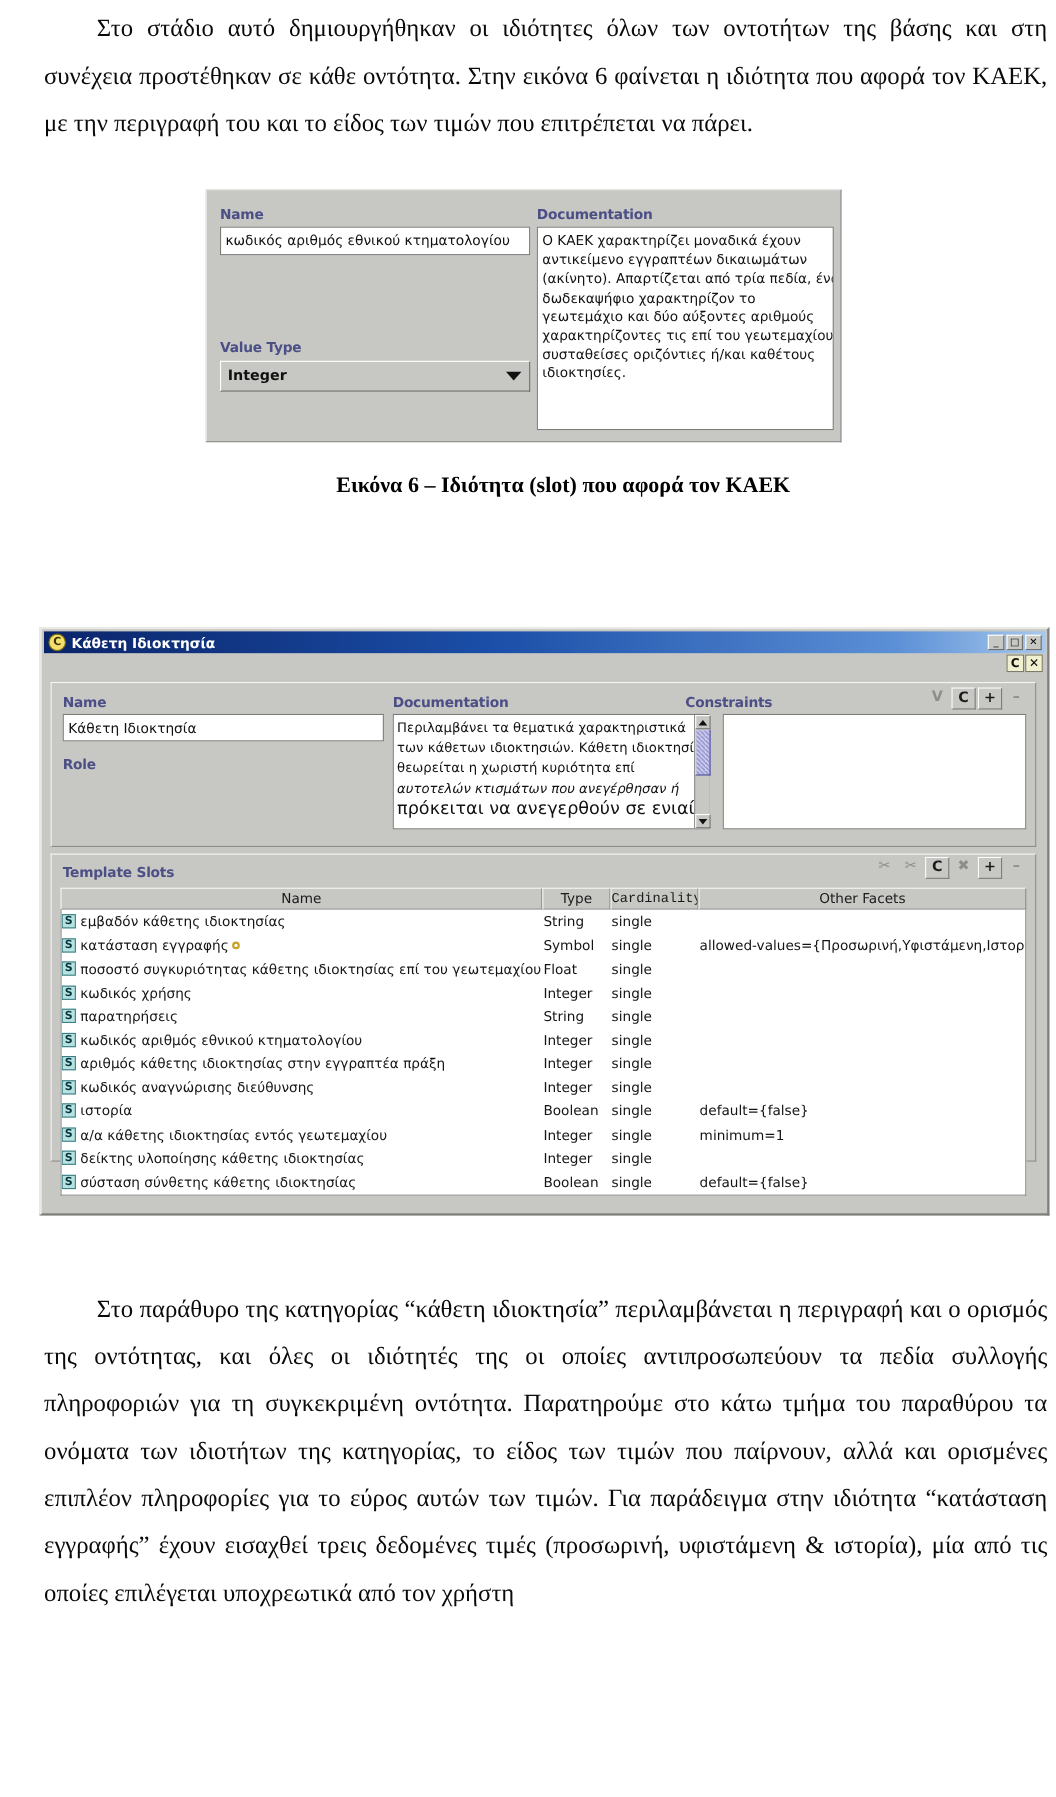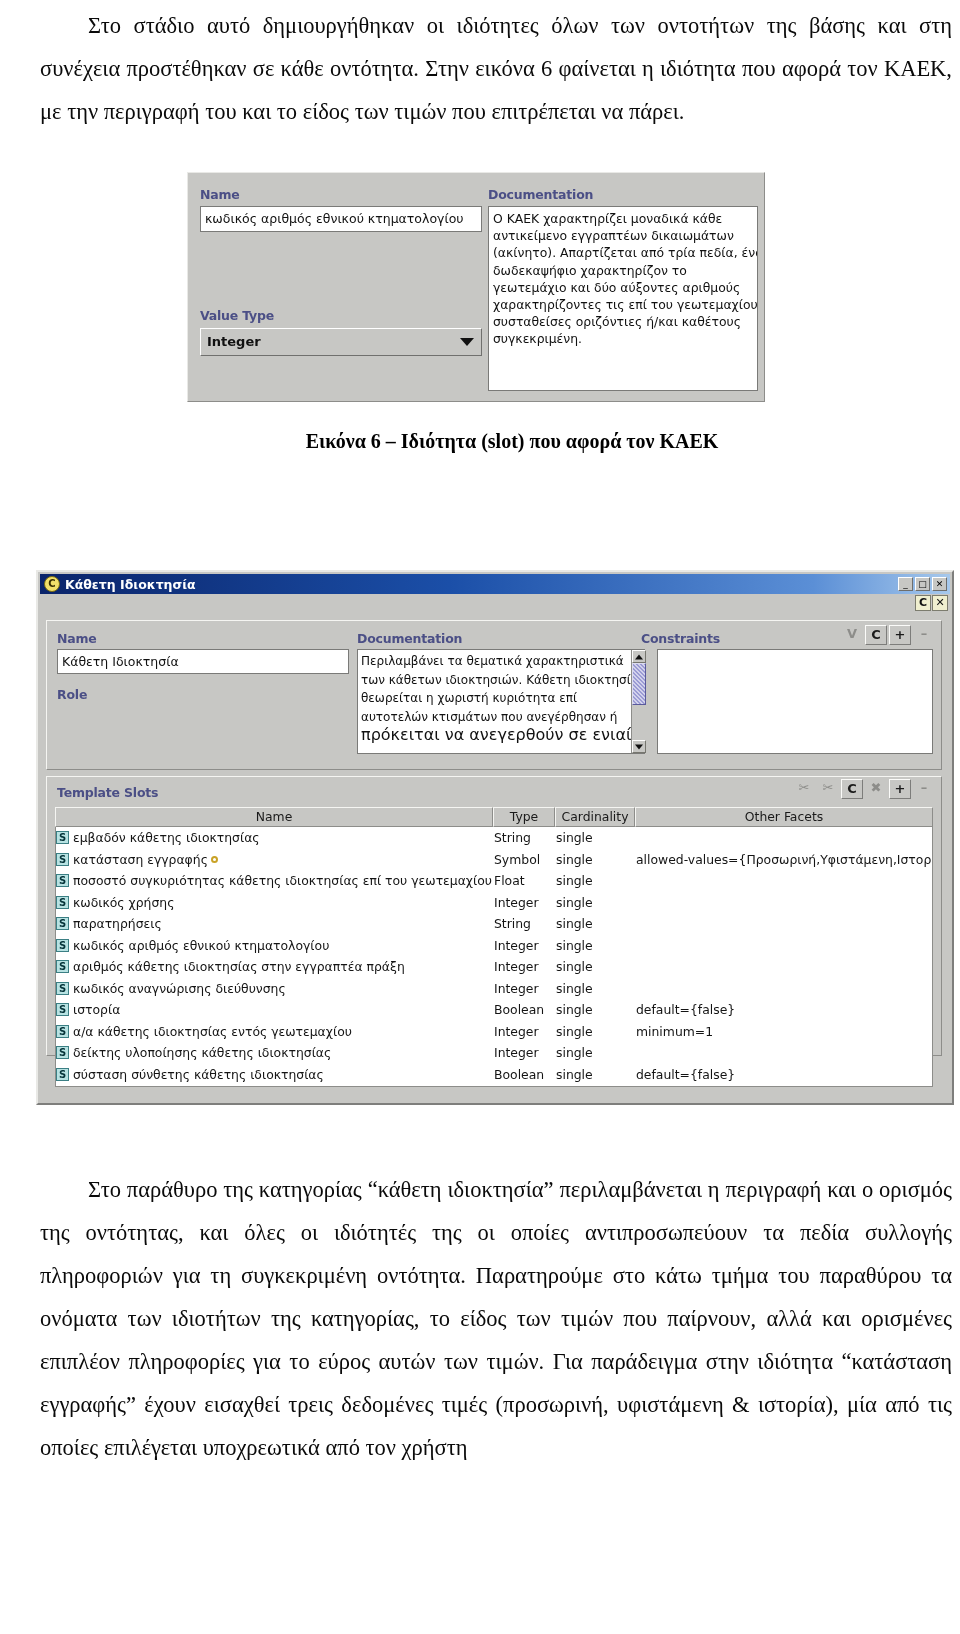--- a/index.html
+++ b/index.html
@@ -361,28 +361,28 @@
     <div class="txtbox" style="position:absolute;left:12px;top:33px;width:282px;height:26px;line-height:24px;padding-left:4px;">κωδικός αριθμός εθνικού κτηματολογίου</div>
 
     <div class="sect-label" style="position:absolute;left:12px;top:135px;">Value Type</div>
     <div class="combo" style="position:absolute;left:12px;top:155px;width:282px;height:28px;line-height:26px;padding-left:6px;">
       <span>Integer</span>
       <span class="arrow"></span>
     </div>
 
     <div class="sect-label" style="position:absolute;left:300px;top:14px;">Documentation</div>
     <div class="txtbox" style="position:absolute;left:300px;top:33px;width:270px;height:185px;padding:3px 4px;">
-      <div class="doc-lines">Ο ΚΑΕΚ χαρακτηρίζει μοναδικά κάθε</div>
+      <div class="doc-lines">Ο ΚΑΕΚ χαρακτηρίζει μοναδικά έχουν</div>
       <div class="doc-lines">αντικείμενο εγγραπτέων δικαιωμάτων</div>
       <div class="doc-lines">(ακίνητο). Απαρτίζεται από τρία πεδία, ένα</div>
       <div class="doc-lines">δωδεκαψήφιο χαρακτηρίζον το</div>
       <div class="doc-lines">γεωτεμάχιο και δύο αύξοντες αριθμούς</div>
       <div class="doc-lines">χαρακτηρίζοντες τις επί του γεωτεμαχίου</div>
       <div class="doc-lines">συσταθείσες οριζόντιες ή/και καθέτους</div>
-      <div class="doc-lines">συγκεκριμένη.</div>
+      <div class="doc-lines">ιδιοκτησίες.</div>
     </div>
   </div>
 
   <div class="figcap c6">Εικόνα 6 – Ιδιότητα (slot) που αφορά τον ΚΑΕΚ</div>
 
 
   <div class="fig" id="fig7">
 
     <div id="titlebar">
       <div class="cls-icon">C</div>
@@ -406,35 +406,35 @@
       <div class="sect-label" style="position:absolute;left:10px;top:10px;">Name</div>
       <div class="txtbox" style="position:absolute;left:10px;top:28px;width:292px;height:25px;line-height:23px;padding-left:4px;">Κάθετη Ιδιοκτησία</div>
 
       <div class="sect-label" style="position:absolute;left:10px;top:66px;">Role</div>
 
       <div class="sect-label" style="position:absolute;left:310px;top:10px;">Documentation</div>
       <div class="txtbox" style="position:absolute;left:310px;top:28px;width:288px;height:105px;padding:2px 3px;">
         <div class="doc-lines" style="font-size:12px;line-height:18.5px;">Περιλαμβάνει τα θεματικά χαρακτηριστικά</div>
         <div class="doc-lines" style="font-size:12px;line-height:18.5px;">των κάθετων ιδιοκτησιών. Κάθετη ιδιοκτησία</div>
         <div class="doc-lines" style="font-size:12px;line-height:18.5px;">θεωρείται η χωριστή κυριότητα επί</div>
-        <div class="doc-lines" style="font-size:12px;line-height:18.5px;">αυτοτελών κτισμάτων που ανεγέρθησαν ή</div>
+        <div class="doc-lines" style="font-size:12px;line-height:18.5px;font-style:italic;">αυτοτελών κτισμάτων που ανεγέρθησαν ή</div>
         <div class="doc-lines" style="font-size:16px;line-height:18.5px;">πρόκειται να ανεγερθούν σε ενιαίο</div>
       </div>
 
       <div class="vscroll" style="left:584px;top:29px;height:103px;">
         <div class="sb-arrow">
             <span class="tri up"></span>
           </div>
         <div class="sb-thumb" style="height:42px;"></div>
         <div class="sb-arrow" style="position:absolute;bottom:0;left:0;">
             <span class="tri dn"></span>
           </div>
       </div>
 
-      <div class="sect-label" style="position:absolute;left:594px;top:10px;">Constraints</div>
+      <div class="sect-label" style="position:absolute;left:576px;top:10px;">Constraints</div>
       <div style="position:absolute;right:6px;top:4px;display:flex;gap:2px;">
         <div class="toolbtn flat">V</div>
         <div class="toolbtn">C</div>
         <div class="toolbtn">+</div>
         <div class="toolbtn flat">–</div>
       </div>
       <div class="txtbox" style="position:absolute;left:610px;top:28px;width:276px;height:105px;"></div>
     </div>
 
     <div class="panel-inset" style="left:8px;top:204px;width:896px;height:280px;">
@@ -445,21 +445,21 @@
         <div class="toolbtn flat">✂</div>
         <div class="toolbtn">C</div>
         <div class="toolbtn flat">✖</div>
         <div class="toolbtn">+</div>
         <div class="toolbtn flat">–</div>
       </div>
 
       <div class="tbl-head" style="left:8px;top:30px;width:878px;">
         <div class="th" style="width:438px;">Name</div>
         <div class="th" style="width:62px;">Type</div>
-        <div class="th" style="width:80px;">Cardinality</div>
+        <div class="th" style="width:80px;font-family:Liberation Mono, monospace;">Cardinality</div>
         <div class="th" style="width:298px;">Other Facets</div>
       </div>
 
       <div class="tbl-body" style="left:8px;top:50px;width:878px;height:260px;border-left:1px solid #8d8d8a;border-right:1px solid #8d8d8a;border-bottom:1px solid #8d8d8a;">
         <div id="rows-host">
             <div class="row">
               <div class="cell-name" style="width: 438px;">
                 <span class="s-badge">S</span>
                 <span>εμβαδόν κάθετης ιδιοκτησίας</span>
               </div>

